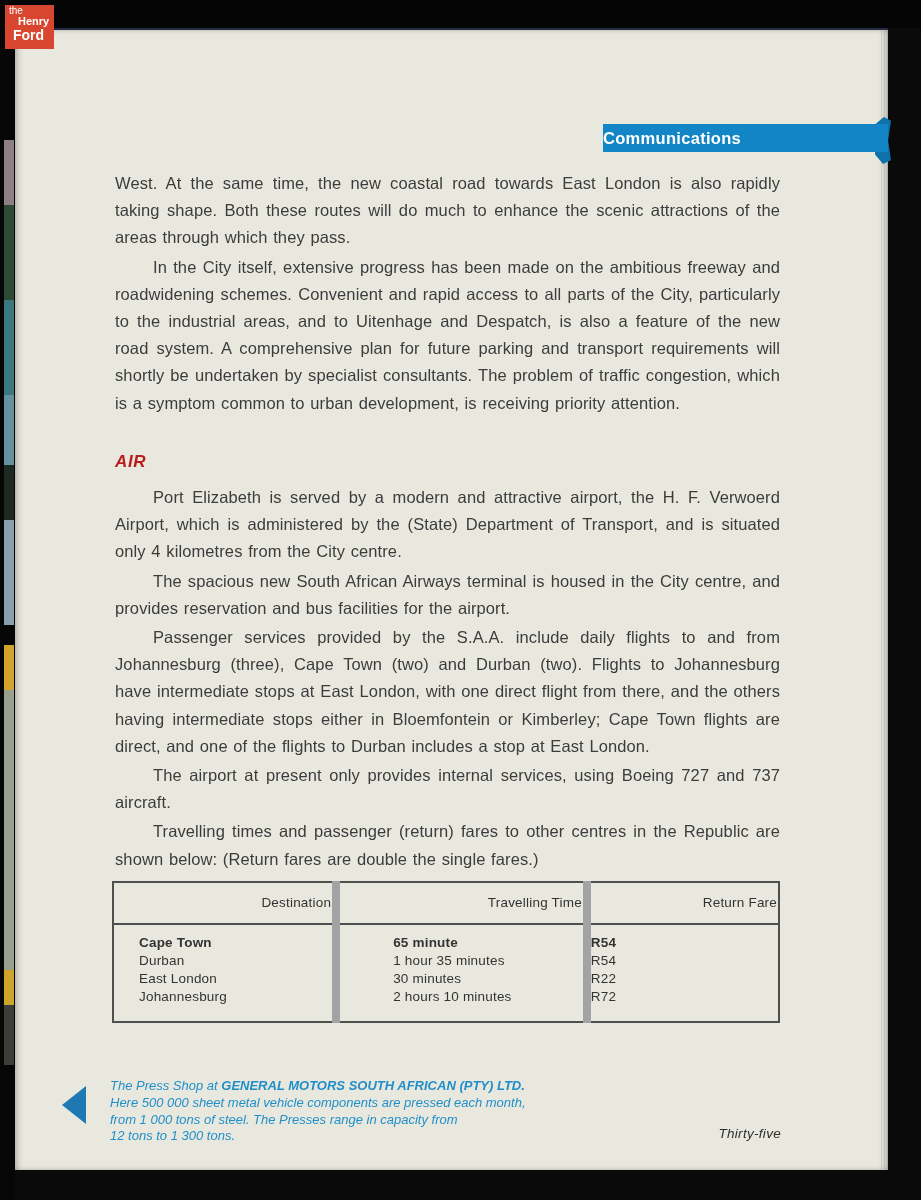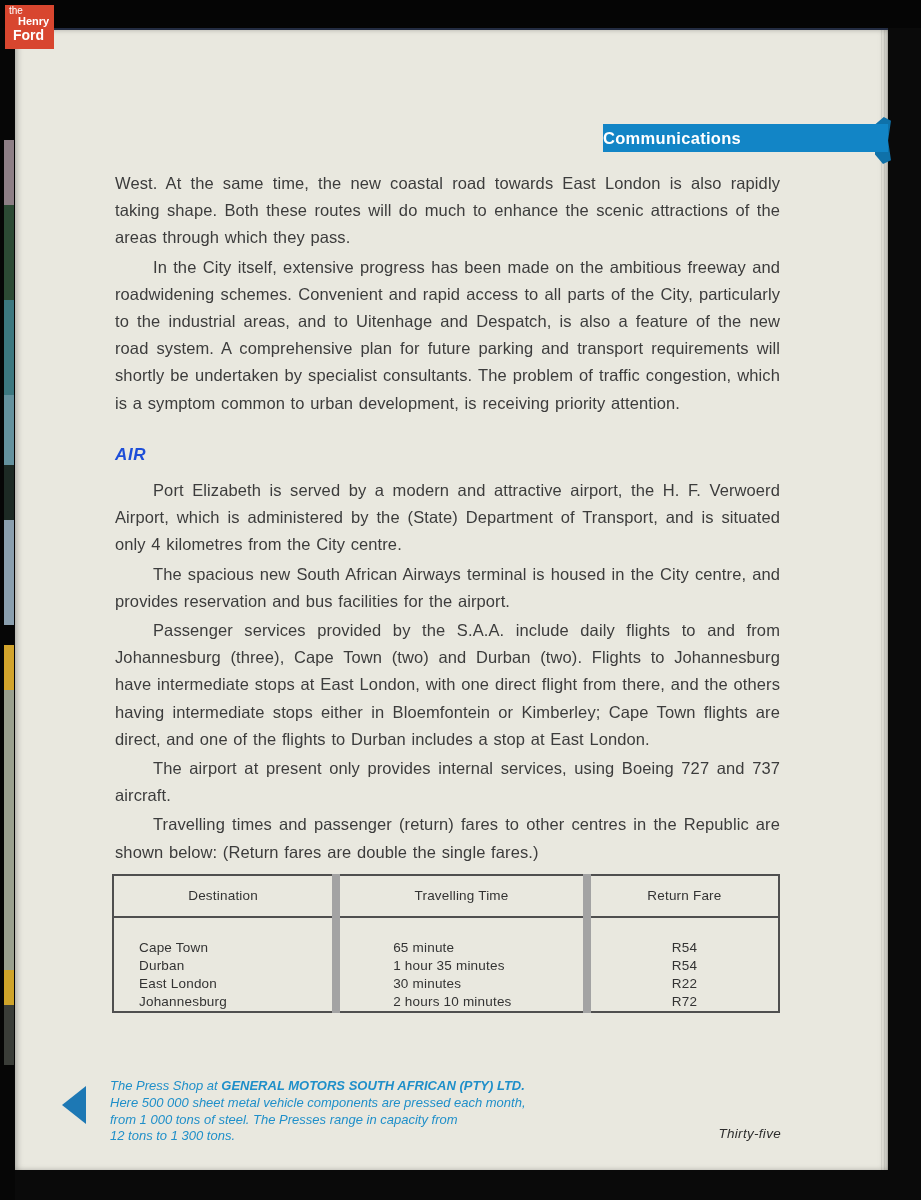--- a/index.html
+++ b/index.html
@@ -58,43 +58,43 @@
 
   
   .content {
     position: absolute; left: 100px; top: 140px; width: 665px;
     color: #3c3c3c; font-size: 16.5px; line-height: 27.2px;
     text-align: justify; word-spacing: 1px; letter-spacing: .1px;
   }
   .content p { margin: 0 0 2px 0; text-indent: 38px; }
   .content p.first { text-indent: 0; }
   .air-heading {
-    color: #1d4ed8; font-style: italic; font-weight: bold;
+    color: #b91c1c; font-style: italic; font-weight: bold;
     font-size: 17px; letter-spacing: .6px;
-    margin: 24px 0 9px 0; text-align: left;
+    margin: 31px 0 9px 0; text-align: left;
   }
 
   
   table.fares {
     margin: 8px 0 0 -3px; width: 668px;
     border-collapse: collapse; border: 2px solid #4f4f4f;
     font-size: 13.5px; line-height: 18px; color: #333;
     text-align: left; word-spacing: normal; letter-spacing: .2px;
   }
   .fares thead th {
-    font-weight: normal; text-align: center; height: 38px;
+    font-weight: normal; text-align: right; height: 38px;
     border-bottom: 2px solid #4f4f4f;
   }
   .fares th + th, .fares td + td { border-left: 8px solid #a3a3a3; }
   .fares td { padding: 0; }
   .fares td.c-dest { padding-left: 25px; width: 218px; }
   .fares td.c-time { padding-left: 53px; width: 223px; }
-  .fares td.c-fare { text-align: center; width: 221px; }
-  .fares tbody tr:first-child td { padding-top: 21px; }
-  .fares tbody tr:last-child td { }
+  .fares td.c-fare { width: 221px; }
+  .fares tbody tr:first-child td { padding-top: 9px; font-weight: bold; }
+  .fares tbody tr:last-child td { padding-bottom: 15px; }
 
   
   .caption {
     position: absolute; left: 95px; top: 1048px; width: 500px;
     color: #1f8fc9; font-style: italic; font-size: 13px; line-height: 16.8px;
   }
   .caption .co { font-weight: bold; }
 
   .page-num {
     position: absolute; right: 107px; top: 1096px;

